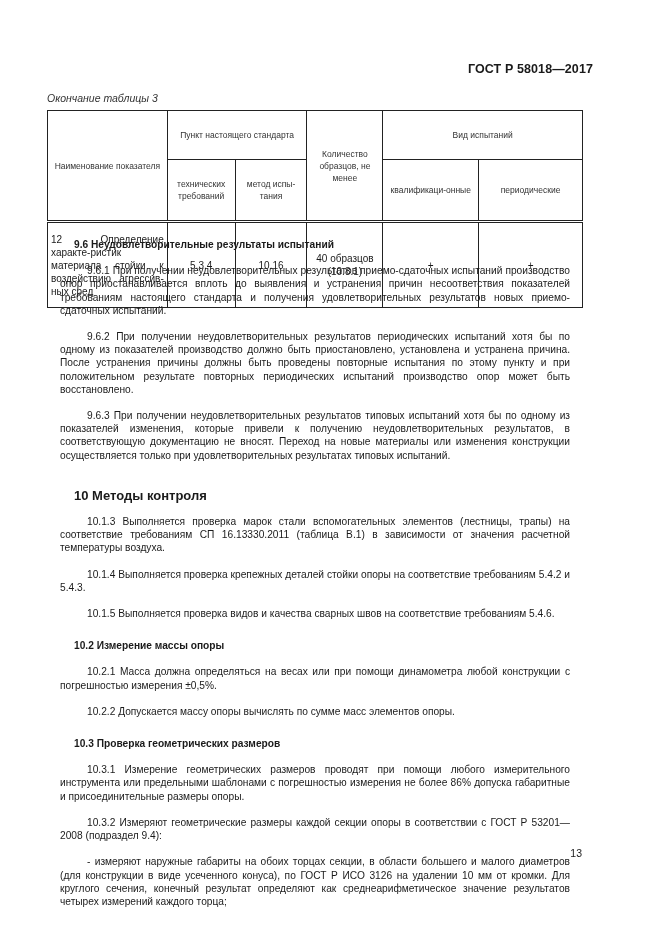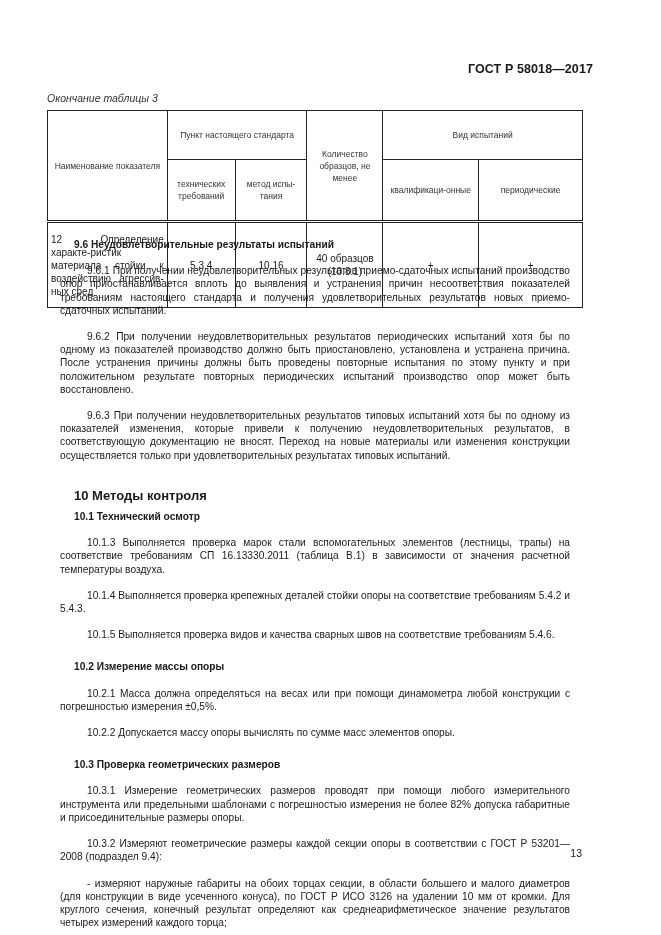--- a/index.html
+++ b/index.html
@@ -65,30 +65,29 @@
 
 <div class="content">
   <div class="h2">9.6 Неудовлетворительные результаты испытаний</div>
   <p class="ind">9.6.1 При получении неудовлетворительных результатов приемо-сдаточных испытаний производство опор приостанавливается вплоть до выявления и устранения причин несоответствия показателей требованиям настоящего стандарта и получения удовлетворительных результатов новых приемо-сдаточных испытаний.</p>
   <p class="ind">9.6.2 При получении неудовлетворительных результатов периодических испытаний хотя бы по одному из показателей производство должно быть приостановлено, установлена и устранена причина. После устранения причины должны быть проведены повторные испытания по этому пункту и при положительном результате повторных периодических испытаний производство опор может быть восстановлено.</p>
   <p class="ind">9.6.3 При получении неудовлетворительных результатов типовых испытаний хотя бы по одному из показателей изменения, которые привели к получению неудовлетворительных результатов, в соответствующую документацию не вносят. Переход на новые материалы или изменения конструкции осуществляется только при удовлетворительных результатах типовых испытаний.</p>
 
   <div class="gap-m"></div>
   <div class="h1">10 Методы контроля</div>
 
-  <div class="h2">10.1 Технический осмотр</div>
   <p class="ind">10.1.3 Выполняется проверка марок стали вспомогательных элементов (лестницы, трапы) на соответствие требованиям СП 16.13330.2011 (таблица В.1) в зависимости от значения расчетной температуры воздуха.</p>
   <p class="ind">10.1.4 Выполняется проверка крепежных деталей стойки опоры на соответствие требованиям 5.4.2 и 5.4.3.</p>
   <p class="ind">10.1.5 Выполняется проверка видов и качества сварных швов на соответствие требованиям 5.4.6.</p>
 
   <div class="gap-s"></div>
   <div class="h2">10.2 Измерение массы опоры</div>
   <p class="ind">10.2.1 Масса должна определяться на весах или при помощи динамометра любой конструкции с погрешностью измерения ±0,5%.</p>
   <p class="ind">10.2.2 Допускается массу опоры вычислять по сумме масс элементов опоры.</p>
 
   <div class="gap-s"></div>
   <div class="h2">10.3 Проверка геометрических размеров</div>
-  <p class="ind">10.3.1 Измерение геометрических размеров проводят при помощи любого измерительного инструмента или предельными шаблонами с погрешностью измерения не более 82% допуска габаритные и присоединительные размеры опоры.</p>
+  <p class="ind">10.3.1 Измерение геометрических размеров проводят при помощи любого измерительного инструмента или предельными шаблонами с погрешностью измерения не более 86% допуска габаритные и присоединительные размеры опоры.</p>
   <p class="ind">10.3.2 Измеряют геометрические размеры каждой секции опоры в соответствии с ГОСТ Р 53201—2008 (подраздел 9.4):</p>
   <p class="ind">- измеряют наружные габариты на обоих торцах секции, в области большего и малого диаметров (для конструкции в виде усеченного конуса), по ГОСТ Р ИСО 3126 на удалении 10 мм от кромки. Для круглого сечения, конечный результат определяют как среднеарифметическое значение результатов четырех измерений каждого торца;</p>
 </div>
 
 <div class="page-num">13</div>
 
 </body></html>

